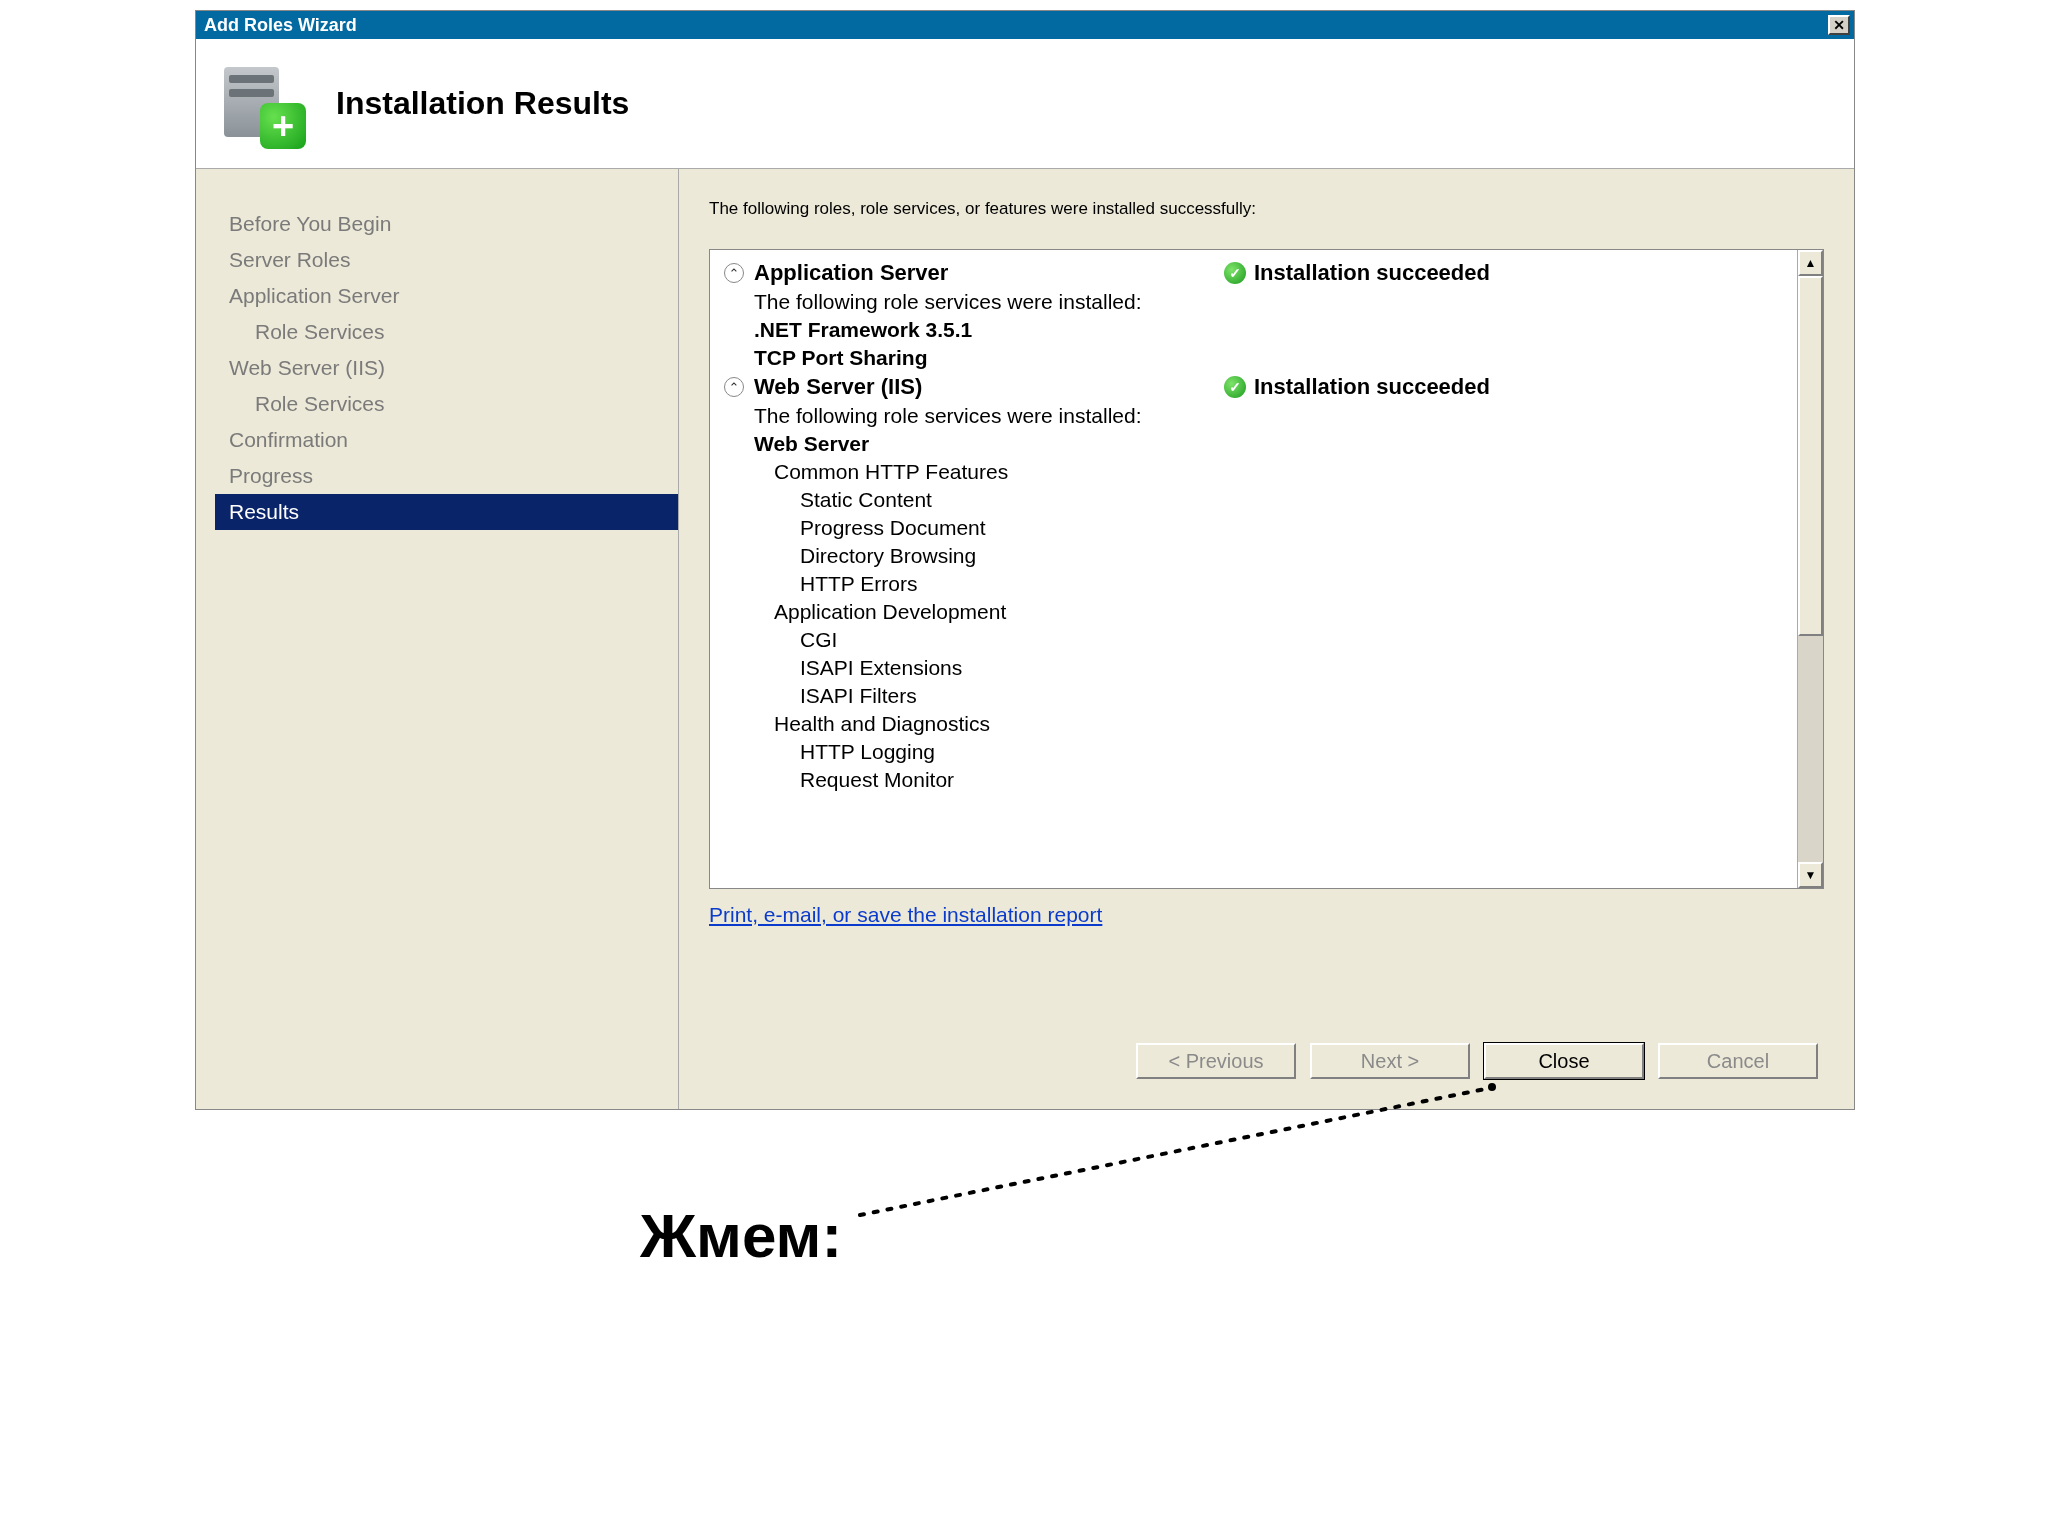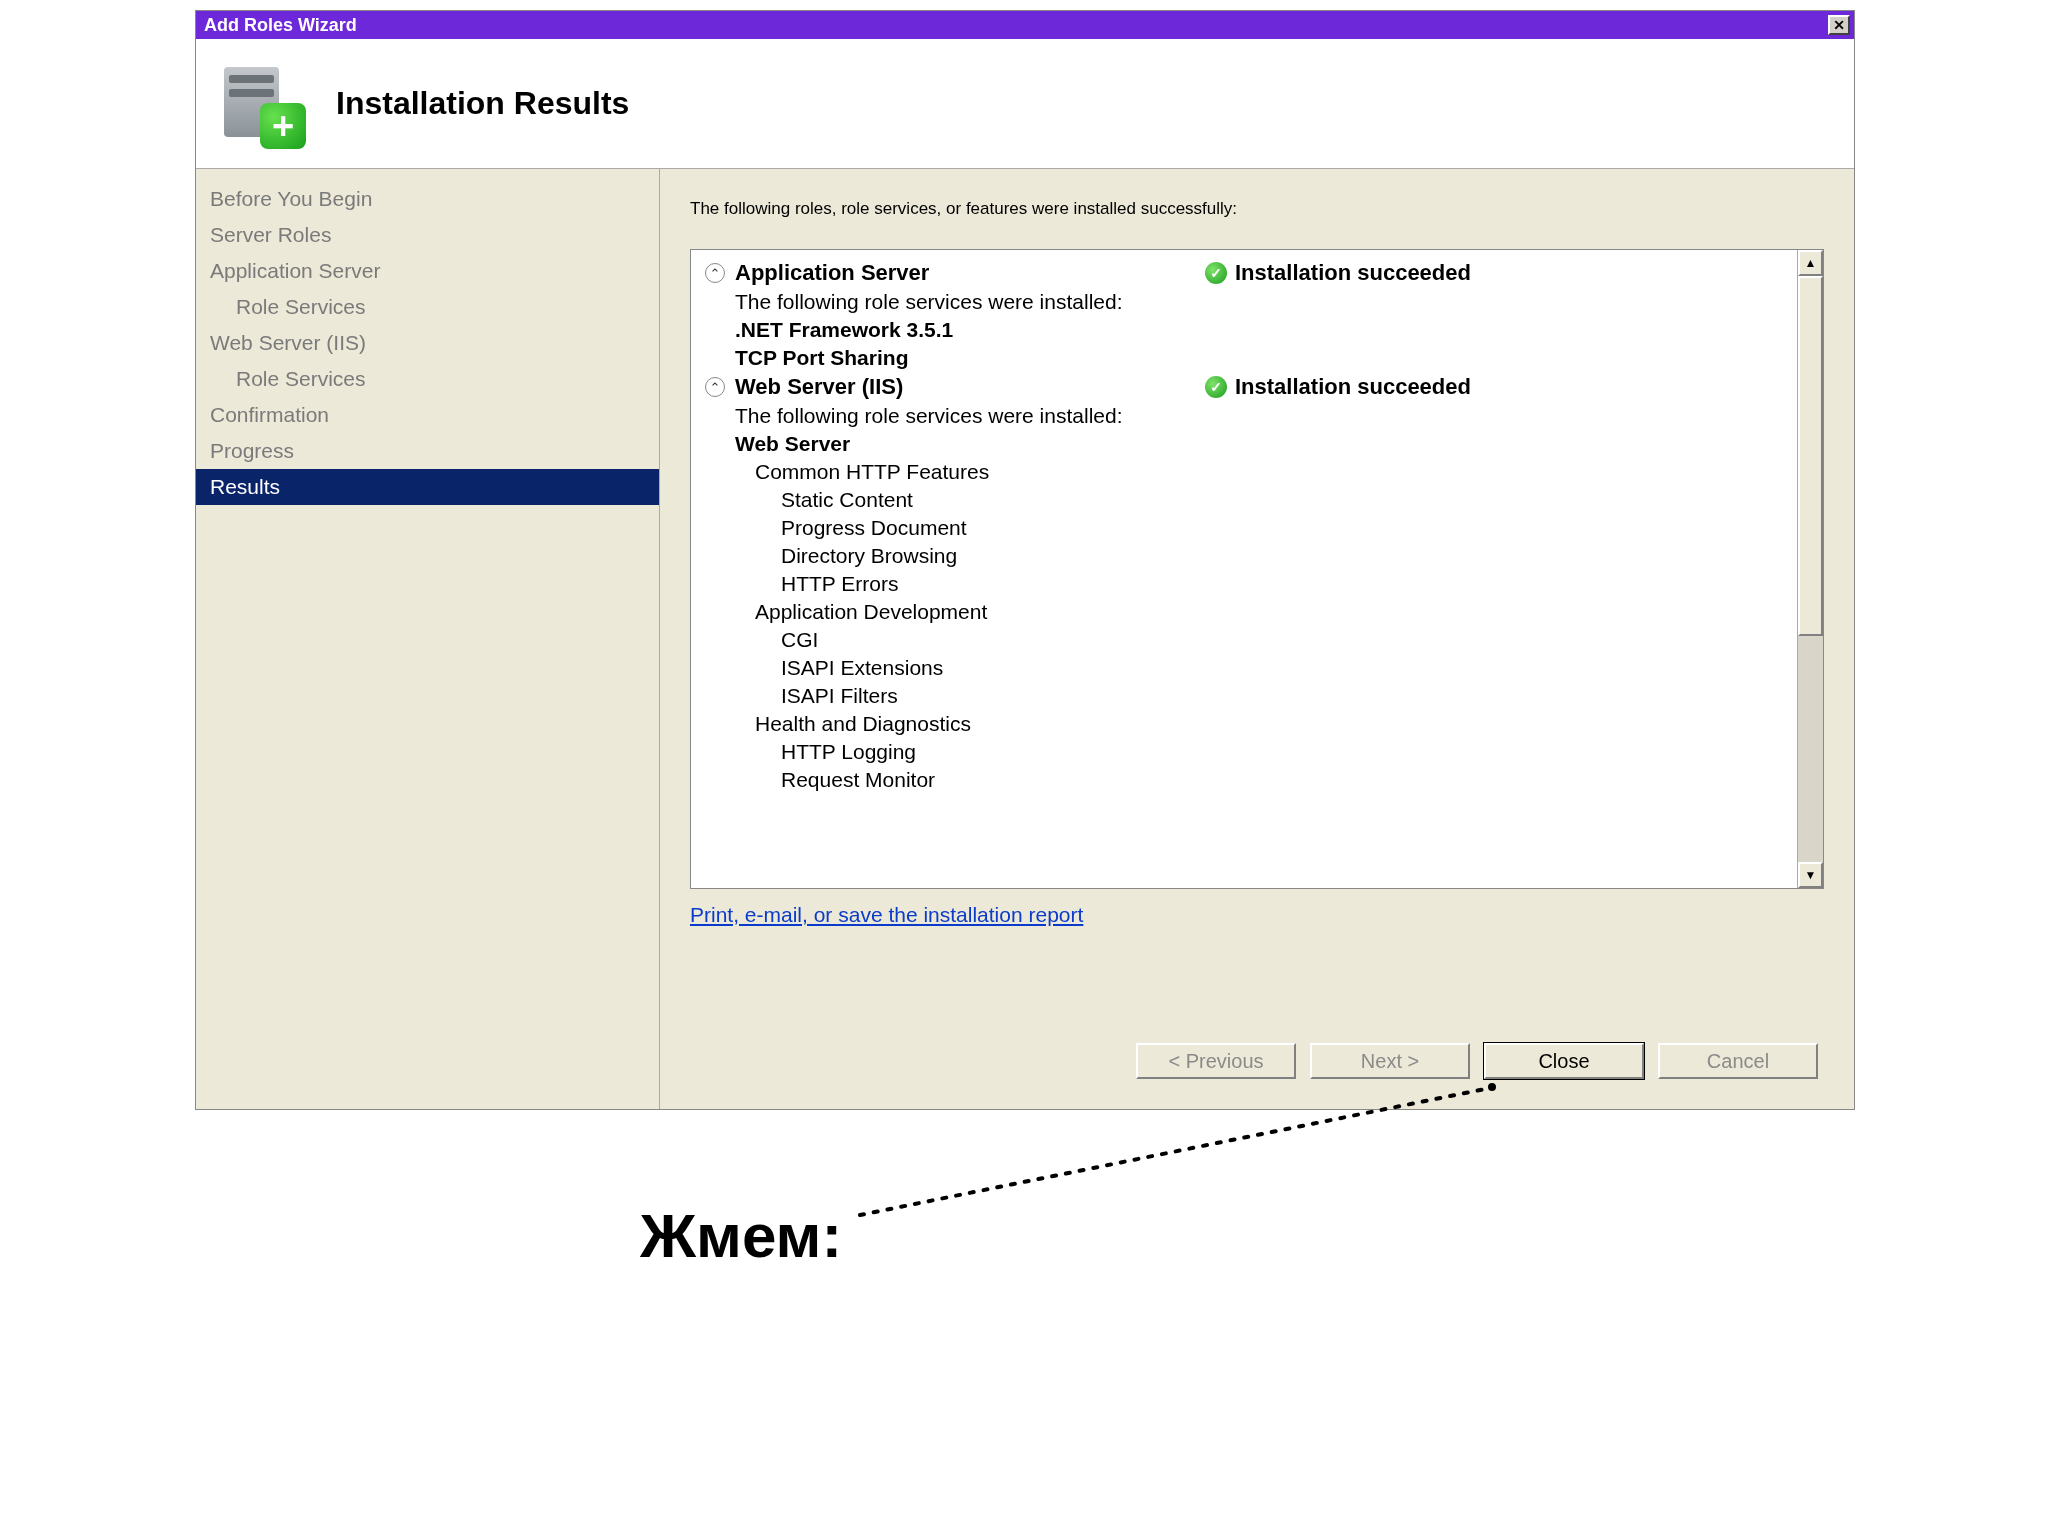--- a/index.html
+++ b/index.html
@@ -13,21 +13,21 @@
   }
   .wizard {
     position: absolute;
     left: 195px;
     top: 10px;
     width: 1660px;
     background: #ece9d8;
     border: 1px solid #888;
   }
   .titlebar {
-    background: #6d28d9;
+    background: #0369a1;
     color: #fff;
     height: 28px;
     display: flex;
     align-items: center;
     padding: 0 4px 0 8px;
     font-weight: bold;
     font-size: 18px;
   }
   .titlebar .title { flex: 1; }
   .close-btn {
@@ -101,21 +101,22 @@
     font-weight: bold;
     color: #000;
   }
   .body {
     display: flex;
     min-height: 940px;
   }
   .sidebar {
     width: 464px;
     border-right: 1px solid #aaa;
-    padding-top: 12px;
+    padding-top: 37px;
+    margin-left: 19px;
   }
   .nav-item {
     padding: 6px 14px;
     font-size: 21px;
     color: #7a7a7a;
     cursor: pointer;
   }
   .nav-item.sub { padding-left: 40px; }
   .nav-item.active {
     background: #0a246a;

